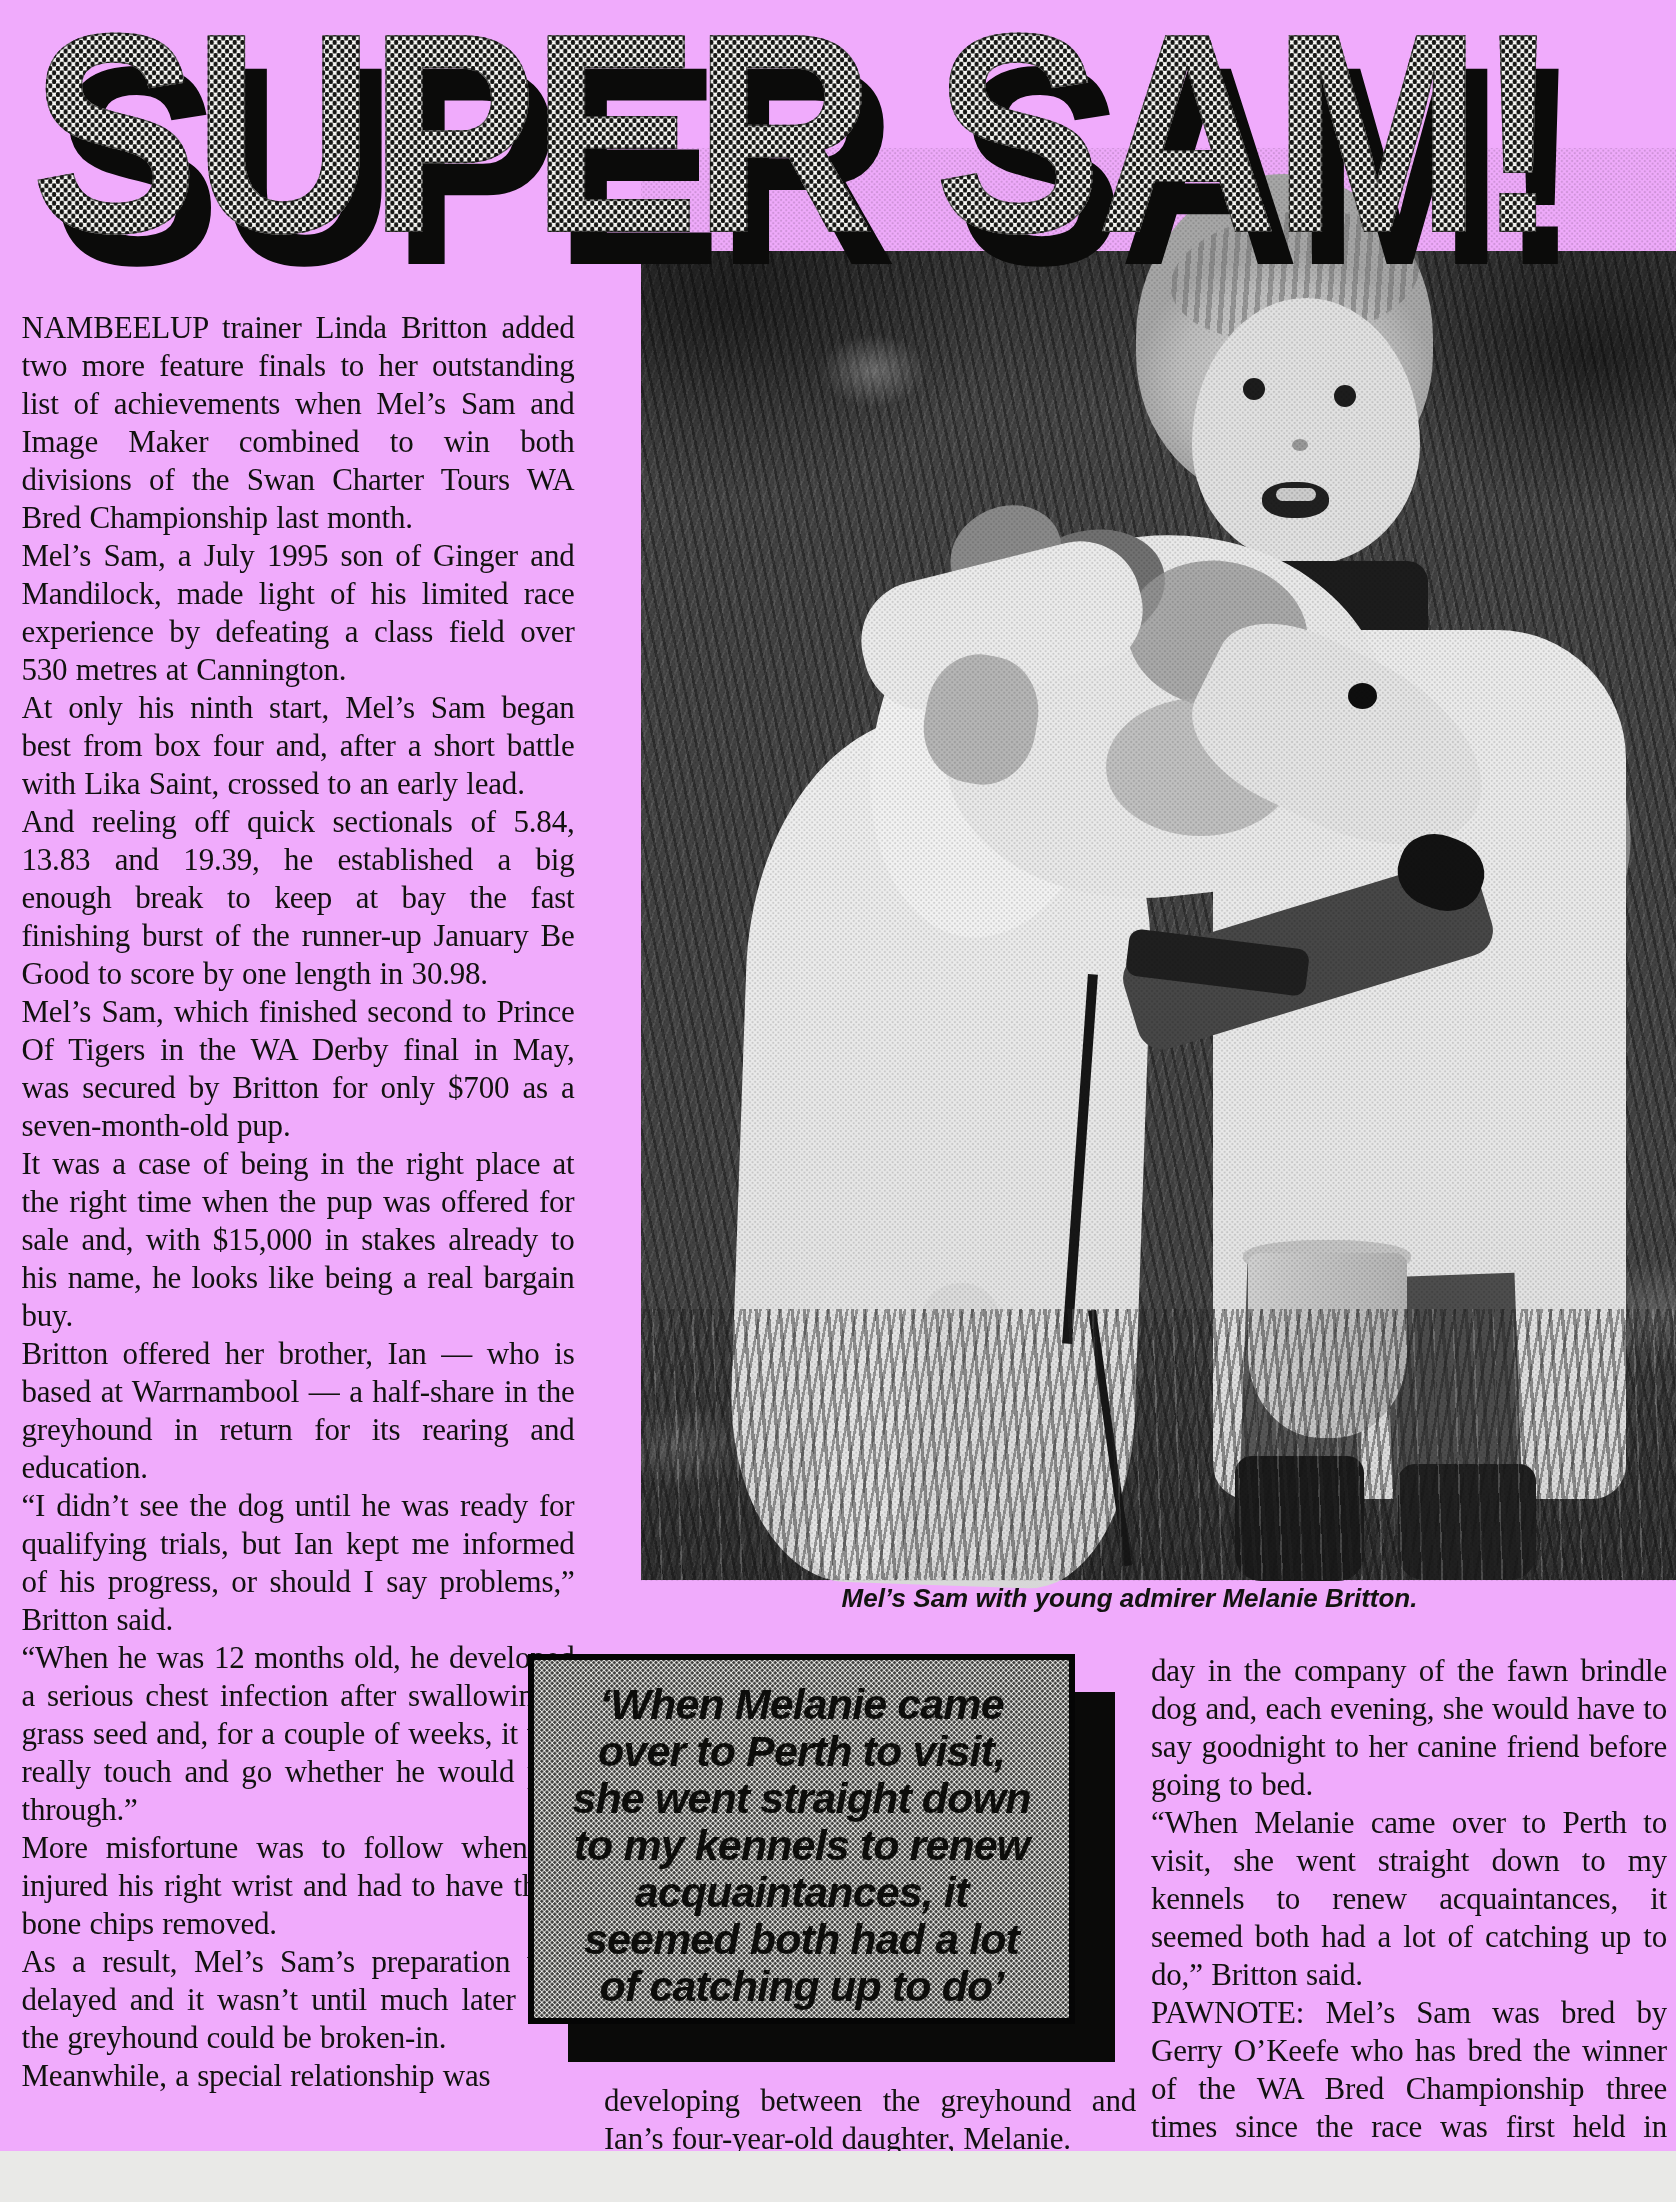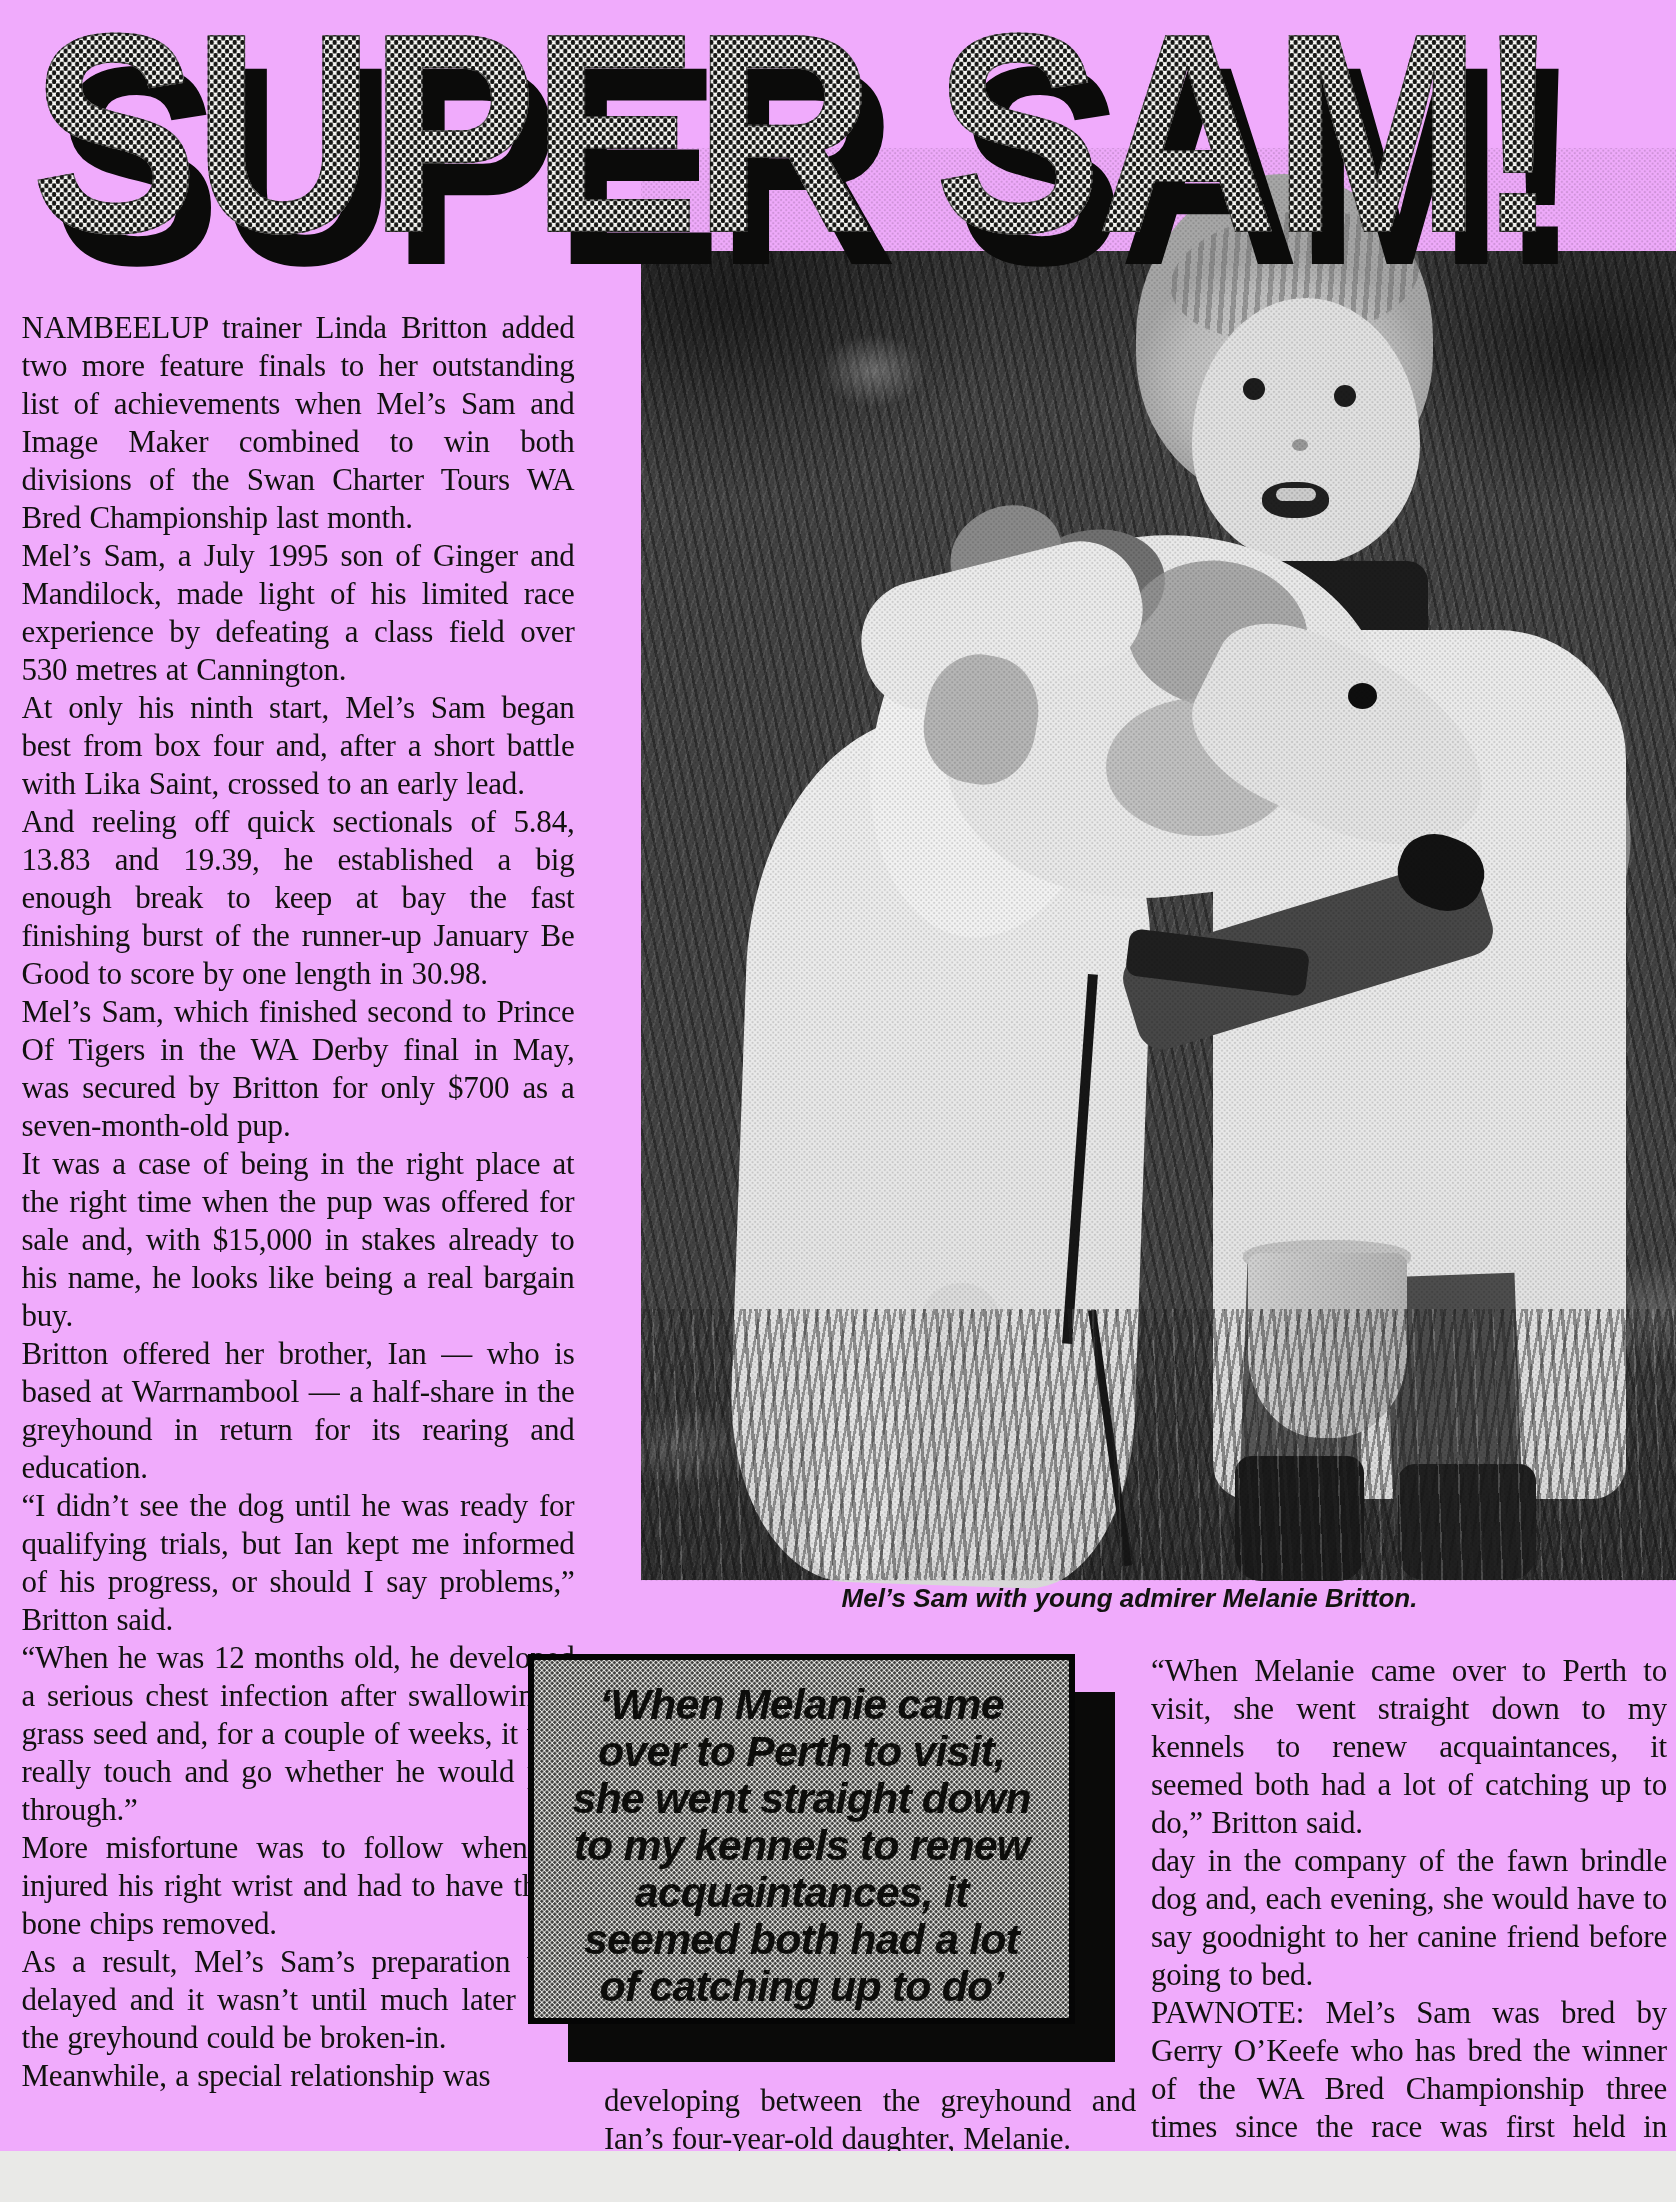--- a/index.html
+++ b/index.html
@@ -215,19 +215,19 @@
     <p>As a result, Mel’s Sam’s preparation was delayed and it wasn’t until much later that the greyhound could be broken-in.</p>
     <p>Meanwhile, a special relationship was</p>
   </section>
 
   <section class="col col-mid">
     <p>developing between the greyhound and Ian’s four-year-old daughter, Melanie.</p>
     <p>The young girl would spend most of her</p>
   </section>
 
   <section class="col col-right">
+    <p>day in the company of the fawn brindle dog and, each evening, she would have to say goodnight to her canine friend before going to bed.</p>
     <p>“When Melanie came over to Perth to visit, she went straight down to my kennels to renew acquaintances, it seemed both had a lot of catching up to do,” Britton said.</p>
-    <p>day in the company of the fawn brindle dog and, each evening, she would have to say goodnight to her canine friend before going to bed.</p>
     <p>PAWNOTE: Mel’s Sam was bred by Gerry O’Keefe who has bred the winner of the WA Bred Championship three times since the race was first held in 1993.</p>
   </section>
 
 </div>
 
 
 </body></html>

